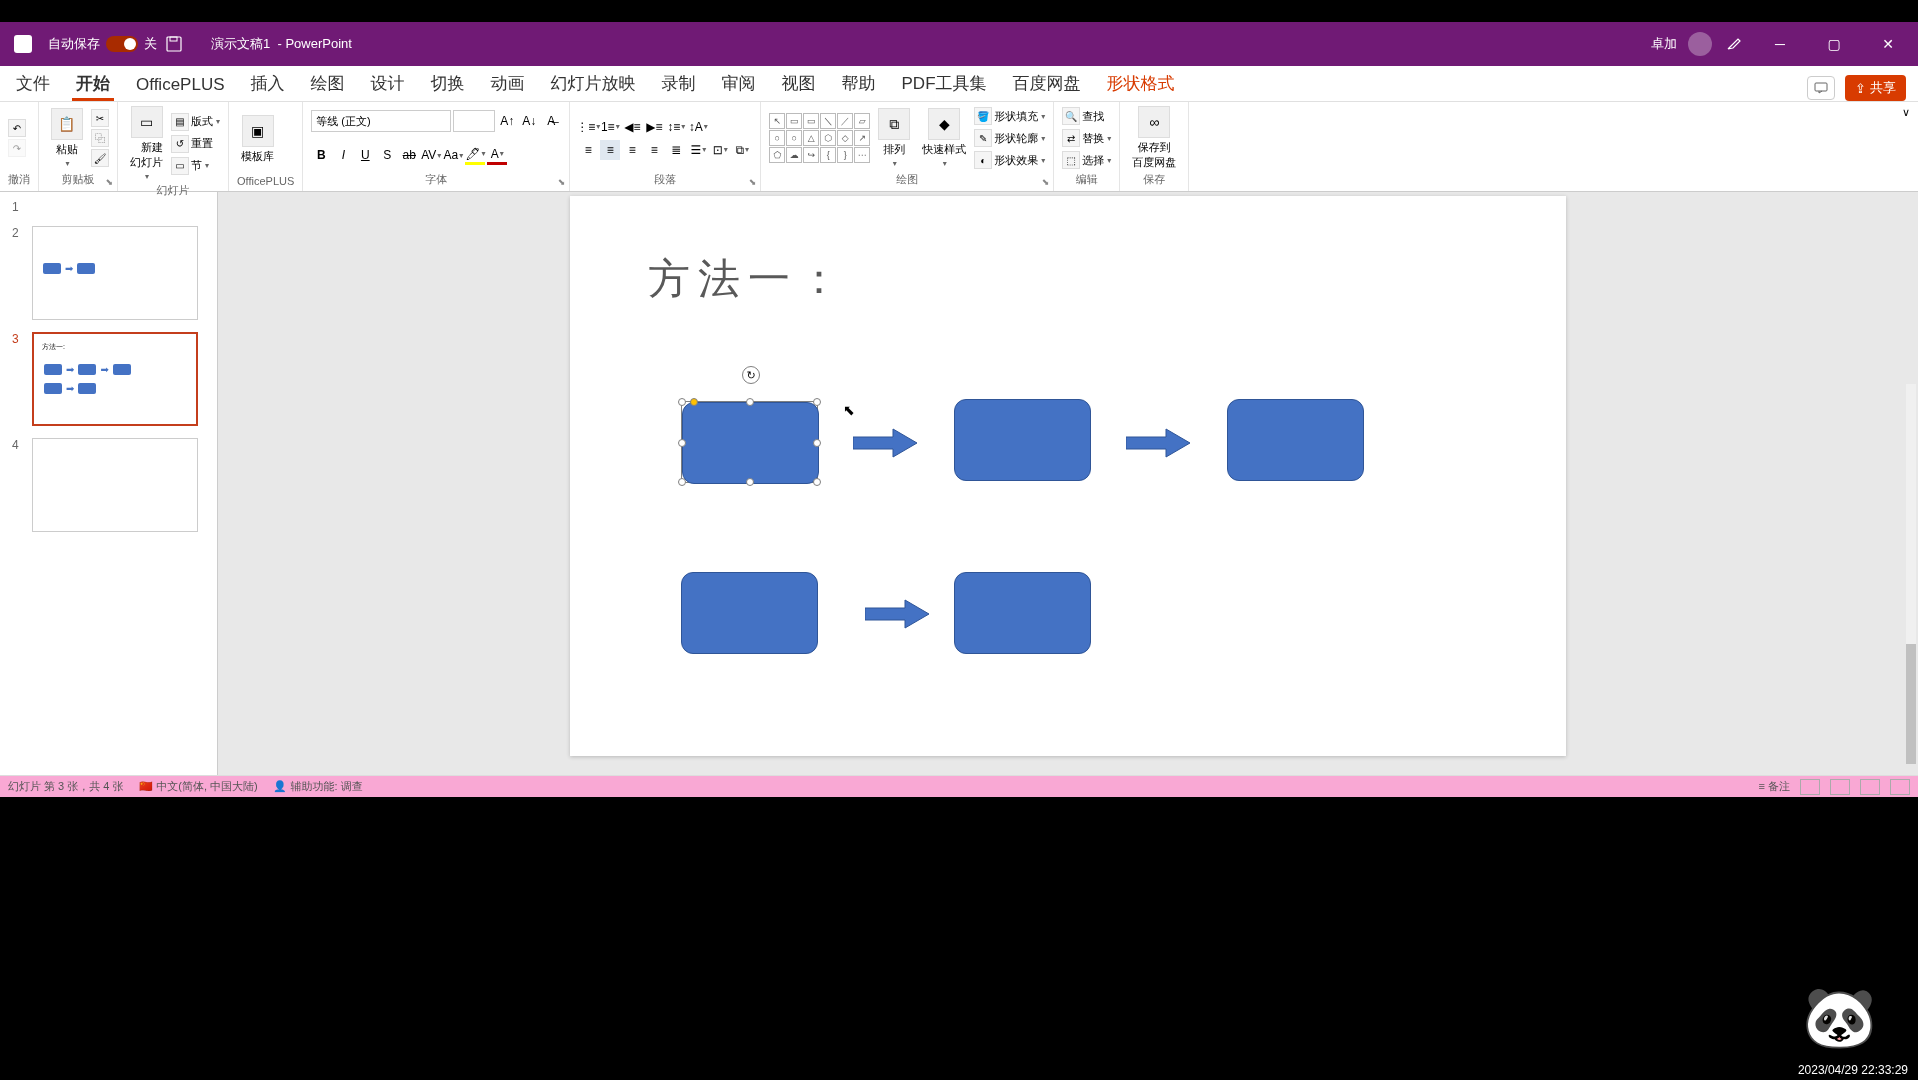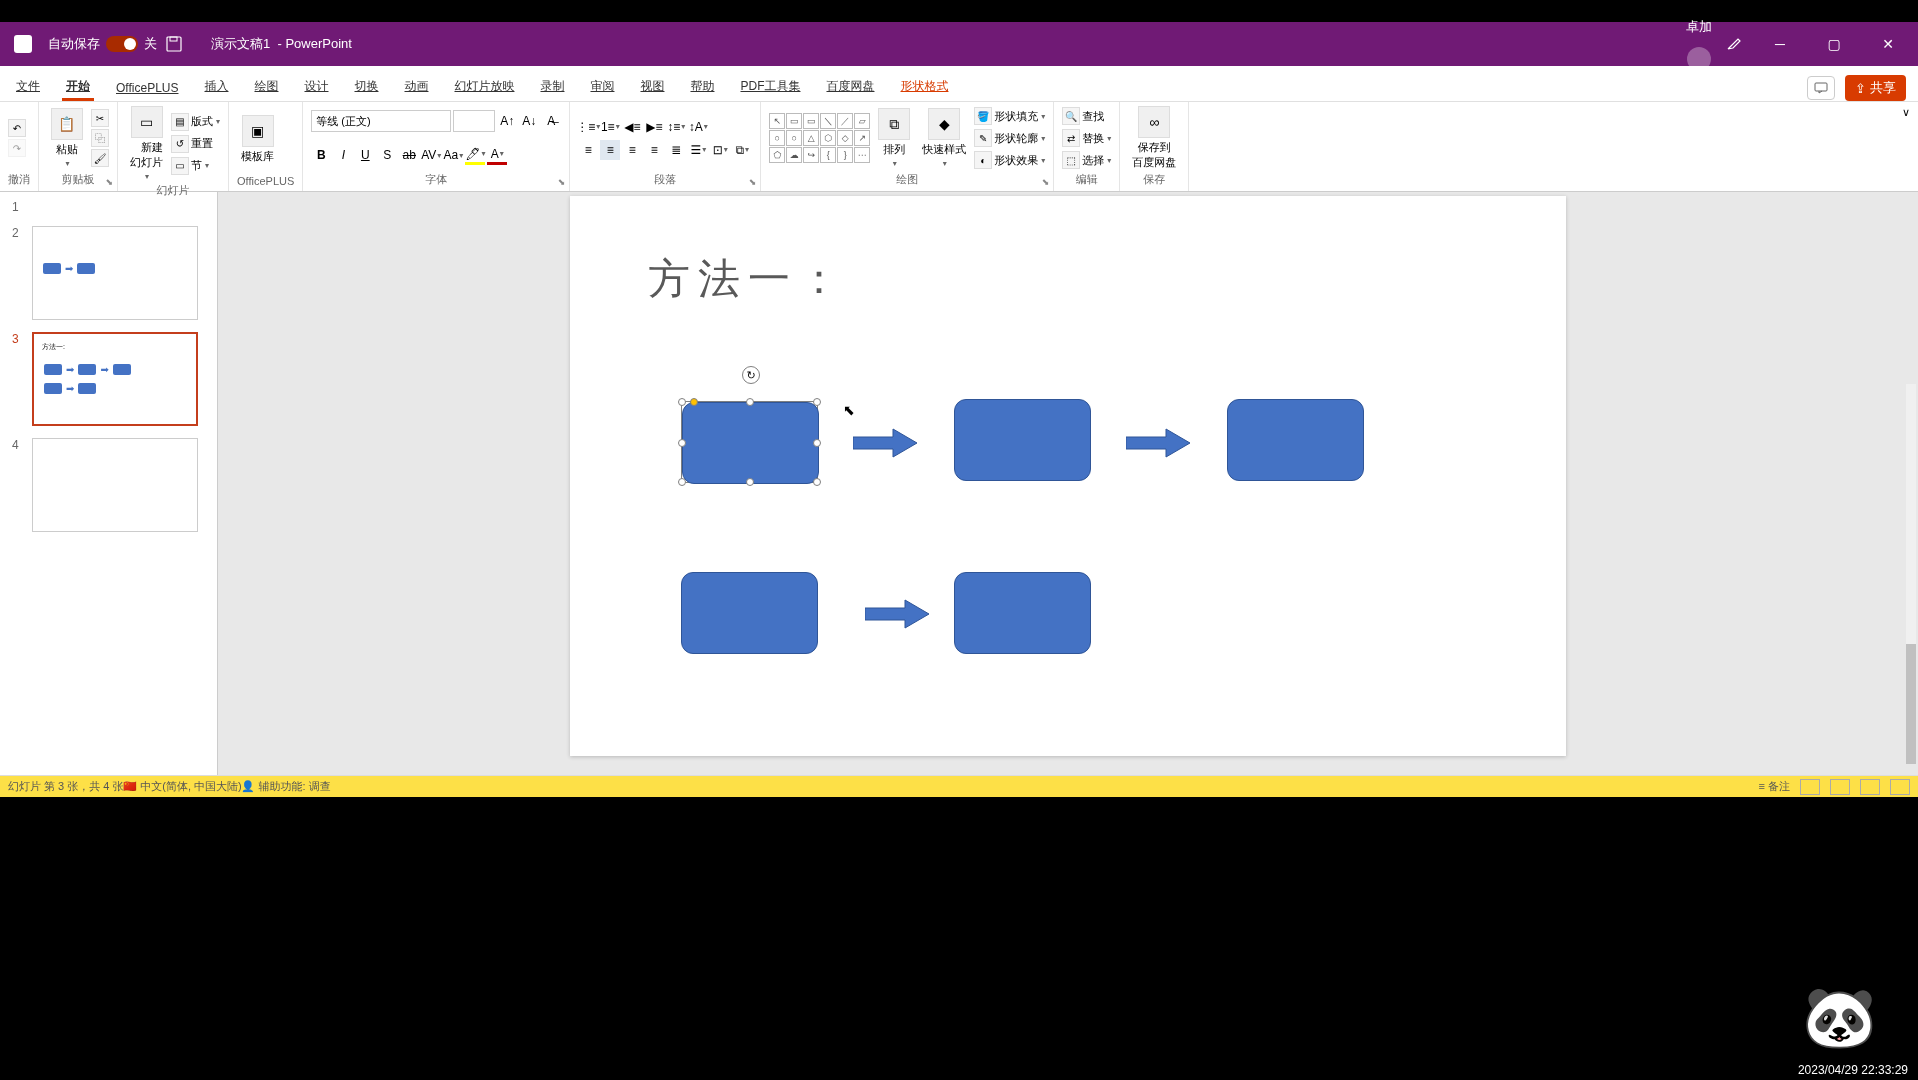--- a/index.html
+++ b/index.html
@@ -11,27 +11,27 @@
     .title-bar { height: 44px; background: #701a75; display: flex; align-items: center; color: #fff; font-size: 13px; }
     .title-bar-left { display: flex; align-items: center; gap: 8px; padding-left: 14px; }
     .app-icon { width: 18px; height: 18px; background: #fff; border-radius: 3px; }
     .autosave { display: flex; align-items: center; gap: 6px; margin-left: 8px; }
     .toggle-off { width: 32px; height: 16px; background: #a82b00; border-radius: 8px; position: relative; }
     .toggle-off::after { content: ""; position: absolute; right: 2px; top: 2px; width: 12px; height: 12px; background: #fff; border-radius: 50%; }
     .save-icon { width: 18px; height: 18px; display: flex; align-items: center; justify-content: center; }
     .doc-title { margin-left: 20px; }
     .search-box { margin: 0 auto; width: 390px; height: 28px; background: rgba(255,255,255,0.15); border-radius: 4px; display: flex; align-items: center; padding: 0 10px; gap: 8px; color: rgba(255,255,255,0.7); }
     .title-bar-right { display: flex; align-items: center; gap: 14px; padding-right: 10px; margin-left: auto; }
-    .user-badge { display: flex; align-items: center; gap: 11px; flex-direction: column; }
+    .user-badge { display: flex; align-items: center; gap: 11px; }
     .avatar { width: 24px; height: 24px; background: rgba(255,255,255,0.3); border-radius: 50%; }
     .win-btn { width: 40px; height: 30px; display: flex; align-items: center; justify-content: center; font-size: 14px; cursor: pointer; }
     
     
     .ribbon-tabs { height: 36px; background: #fff; display: flex; align-items: flex-end; padding: 0 12px; gap: 18px; border-bottom: 1px solid #e0e0e0; }
-    .ribbon-tab { font-size: 12px; padding: 6px 4px; cursor: pointer; color: #333; text-decoration: underline; }
+    .ribbon-tab { font-size: 17px; padding: 6px 4px; cursor: pointer; color: #333; }
     .ribbon-tab.active { border-bottom: 3px solid #d83b01; font-weight: bold; padding-bottom: 3px; }
     .ribbon-tab.contextual { color: #d83b01; }
     .ribbon-tabs-right { margin-left: auto; display: flex; align-items: center; gap: 10px; }
     .share-btn { background: #d83b01; color: #fff; padding: 4px 10px; border-radius: 4px; font-size: 13px; display: flex; align-items: center; gap: 4px; }
     .comment-btn { width: 28px; height: 24px; border: 1px solid #ccc; border-radius: 4px; display: flex; align-items: center; justify-content: center; }
     
     
     .ribbon-content { height: 90px; background: #fff; display: flex; border-bottom: 1px solid #ccc; font-size: 11px; }
     .ribbon-group { display: flex; flex-direction: column; padding: 2px 8px; border-right: 1px solid #e5e5e5; }
     .ribbon-group-body { flex: 1; display: flex; align-items: center; gap: 4px; }
@@ -71,21 +71,21 @@
     .arr { position: absolute; color: #4472c4; }
     .sel-border { position: absolute; border: 1px solid #7f7f7f; }
     .handle { position: absolute; width: 8px; height: 8px; background: #fff; border: 1px solid #7f7f7f; border-radius: 50%; }
     .handle.yellow { background: #ffc000; }
     .rotate-handle { position: absolute; width: 18px; height: 18px; border: 1px solid #7f7f7f; border-radius: 50%; display: flex; align-items: center; justify-content: center; font-size: 11px; background: #fff; }
     .cursor-arrow { position: absolute; font-size: 14px; }
     .vscroll { position: absolute; right: 2px; top: 192px; width: 10px; bottom: 20px; background: #f0f0f0; }
     .vscroll-thumb { position: absolute; width: 10px; background: #c0c0c0; }
     
     
-    .status-bar { height: 22px; background: #fde047; border-top: 1px solid #ddd; display: flex; align-items: center; font-size: 11px; color: #555; padding: 0 8px; }
+    .status-bar { height: 22px; background: #f9a8d4; border-top: 1px solid #ddd; display: flex; align-items: center; font-size: 11px; color: #555; padding: 0 8px; gap: 16px; }
     .status-right { margin-left: auto; display: flex; align-items: center; gap: 10px; }
     .view-btn { width: 20px; height: 16px; border: 1px solid #aaa; }
     
     .panda { position: absolute; right: 18px; bottom: 18px; width: 120px; height: 90px; font-size: 60px; display: flex; align-items: center; justify-content: center; }
     .timestamp-bar { position: absolute; bottom: 0; left: 0; right: 0; height: 20px; background: #000; color: #fff; font-size: 12px; display: flex; align-items: center; justify-content: flex-end; padding-right: 10px; }
   </style>
 </head>
 <body>
 
 <div class="app-window">

